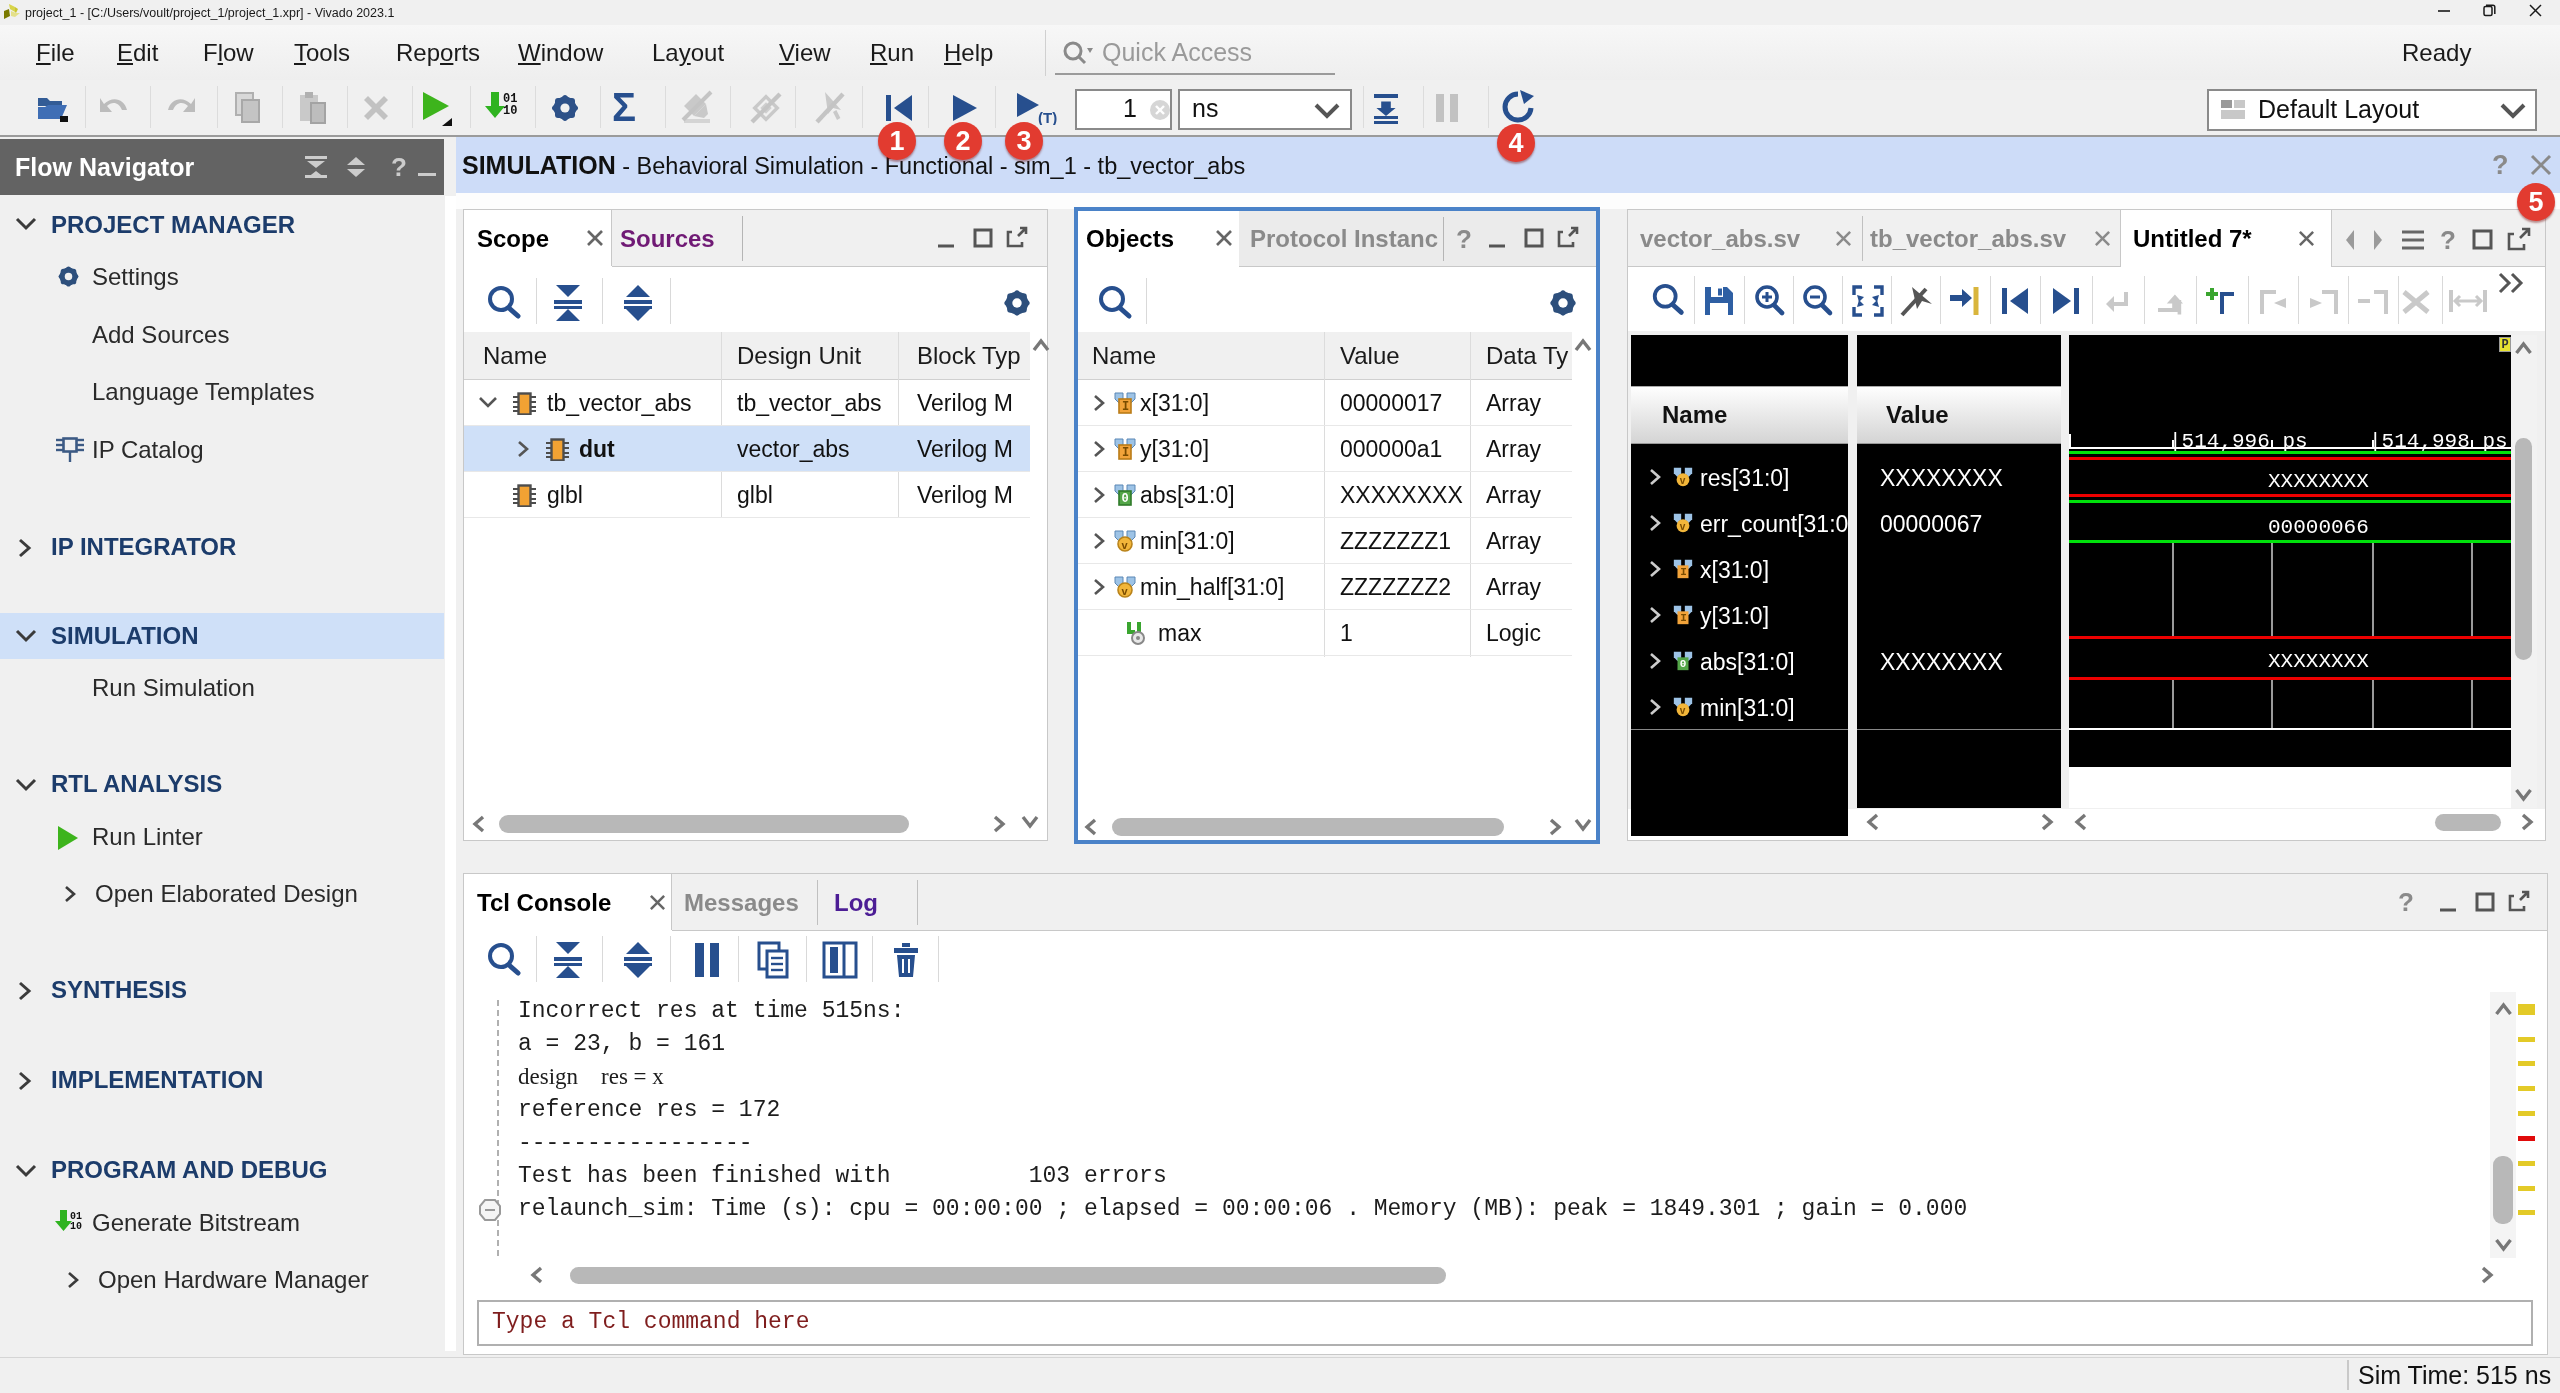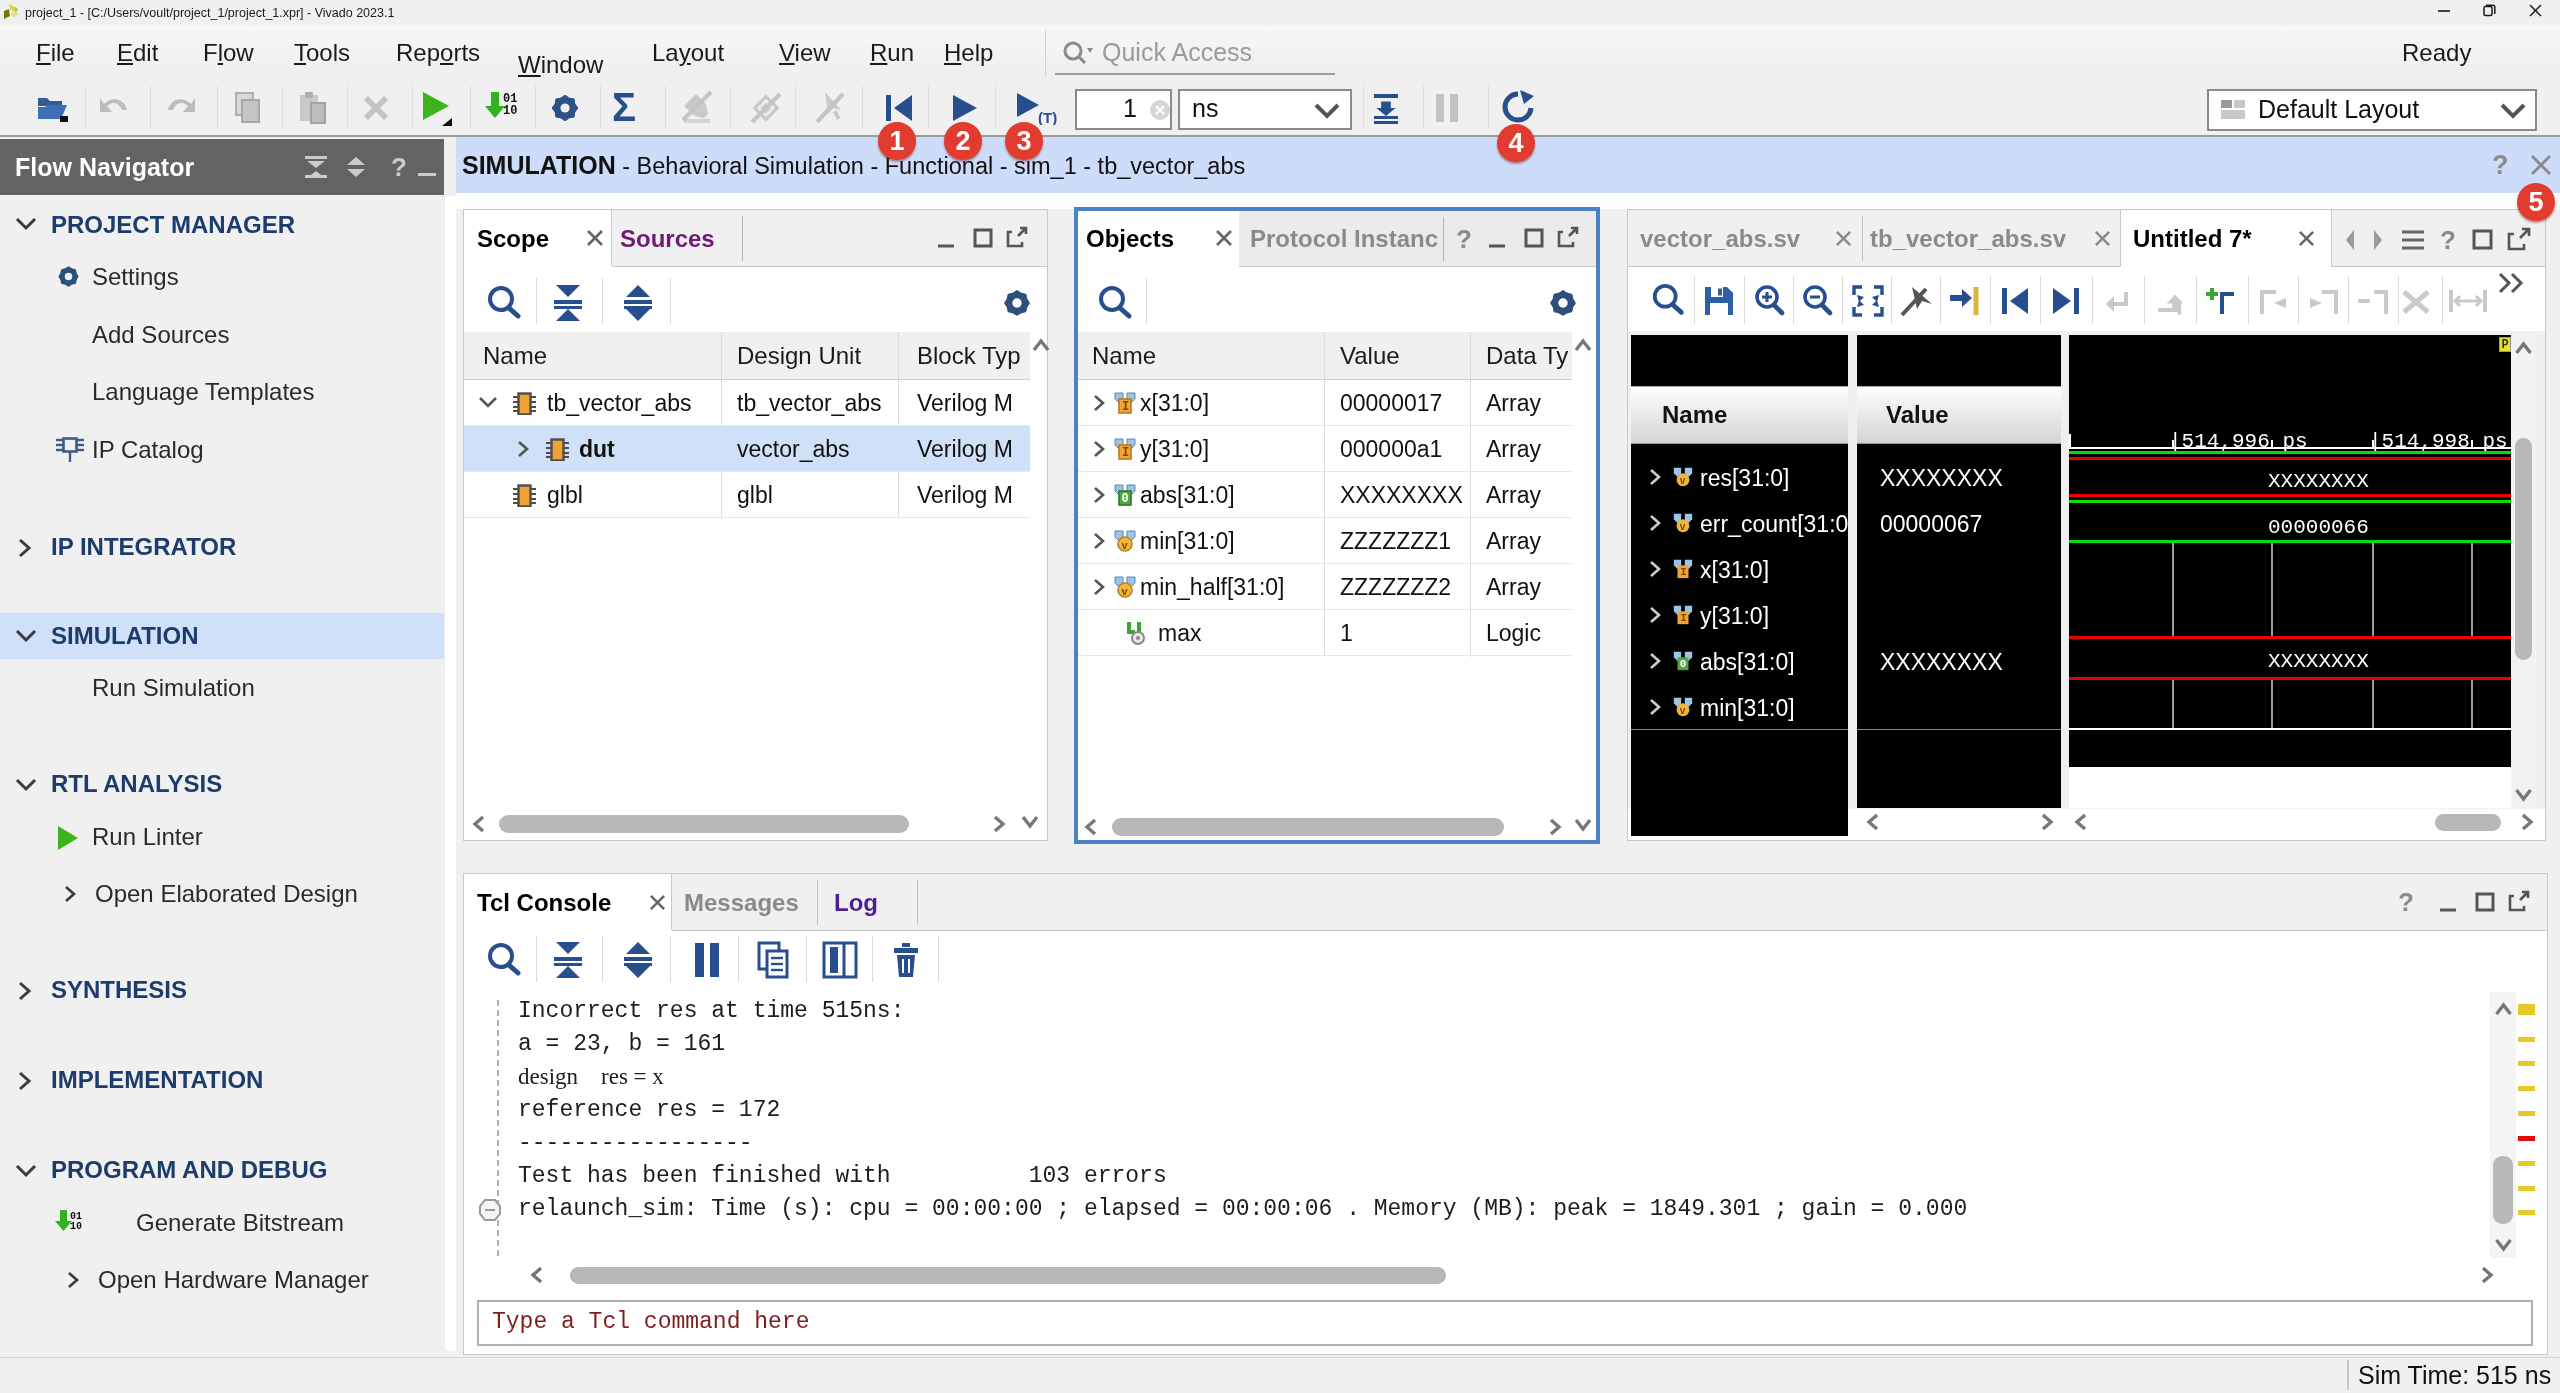--- a/index.html
+++ b/index.html
@@ -28,21 +28,21 @@
   <line x1="105" y1="2" x2="94" y2="13" stroke="#1a1a1a" stroke-width="1.5"></line>
 </svg>
 
 <div class="abs" style="left:0;top:25px;width:2560px;height:55px;background:linear-gradient(#f7f7f7,#eeeeee);"></div>
 <div class="abs" id="menubar" style="left:0;top:25px;width:2560px;height:55px;font-size:24px;color:#1a1a1a;">
   <span class="abs" style="left:36px;top:0;line-height:55px;"><u>F</u>ile</span>
   <span class="abs" style="left:117px;top:0;line-height:55px;"><u>E</u>dit</span>
   <span class="abs" style="left:203px;top:0;line-height:55px;">F<u>l</u>ow</span>
   <span class="abs" style="left:294px;top:0;line-height:55px;"><u>T</u>ools</span>
   <span class="abs" style="left:396px;top:0;line-height:55px;">Rep<u>o</u>rts</span>
-  <span class="abs" style="left:518px;top:12px;line-height:55px;text-align:right;"><u>W</u>indow</span>
+  <span class="abs" style="left:518px;top:0;line-height:55px;text-align:right;"><u>W</u>indow</span>
   <span class="abs" style="left:652px;top:0;line-height:55px;">La<u>y</u>out</span>
   <span class="abs" style="left:779px;top:0;line-height:55px;"><u>V</u>iew</span>
   <span class="abs" style="left:870px;top:0;line-height:55px;"><u>R</u>un</span>
   <span class="abs" style="left:944px;top:0;line-height:55px;"><u>H</u>elp</span>
 </div>
 <div class="abs" style="left:1045px;top:30px;width:1px;height:46px;background:#d0d0d0;"></div>
 <svg class="abs" style="left:1062px;top:40px;" width="32" height="28" viewBox="0 0 32 28">
   <circle cx="11" cy="11" r="8" fill="none" stroke="#8a8a8a" stroke-width="3"></circle>
   <line x1="17" y1="17" x2="23" y2="23" stroke="#8a8a8a" stroke-width="3"></line>
   <path d="M25 8 l6 0 -3 5 z" fill="#8a8a8a"></path>
@@ -298,21 +298,21 @@
 <div class="fnav-sec" style="left:51px;top:1066px;">IMPLEMENTATION</div>
 <svg class="chev" style="left:15px;top:1163px;" width="22" height="16" viewBox="0 0 22 16">
     <path d="M2 3 L11 12 L20 3" fill="none" stroke="#3b3b3b" stroke-width="3"></path>
   </svg>
 <div class="fnav-sec" style="left:51px;top:1156px;">PROGRAM AND DEBUG</div>
 <svg class="chev" style="left:55px;top:1209px;" width="28" height="28" viewBox="0 0 28 28">
   <path d="M5 1 h7 v11 h5 l-8.5 10 -8.5 -10 h5 z" fill="#2fb320"></path>
   <text x="15" y="10" font-size="10" font-weight="bold" fill="#111" font-family="Liberation Mono">01</text>
   <text x="15" y="20" font-size="10" font-weight="bold" fill="#111" font-family="Liberation Mono">10</text>
 </svg>
-<div class="fnav-item" style="left:92px;top:1209px;margin-left:44px;">Generate Bitstream</div>
+<div class="fnav-item" style="left:92px;top:1209px;">Generate Bitstream</div>
 <svg class="chev" style="left:66px;top:1271px;" width="14" height="18" viewBox="0 0 14 18">
     <path d="M3 2 L11 9 L3 16" fill="none" stroke="#3b3b3b" stroke-width="2.6"></path>
   </svg>
 <div class="fnav-item" style="left:98px;top:1266px;">Open Hardware Manager</div>
 
 <style>
 .panel { position:absolute; background:#fff; border:1px solid #c8c8c8; }
 .tabtxt { font-weight:bold; font-size:24px; }
 .hdrrow { position:absolute; background:#f0f0f0; border-bottom:1px solid #d0d0d0; }
 .coltxt { position:absolute; font-size:24px; color:#1a1a1a; }

